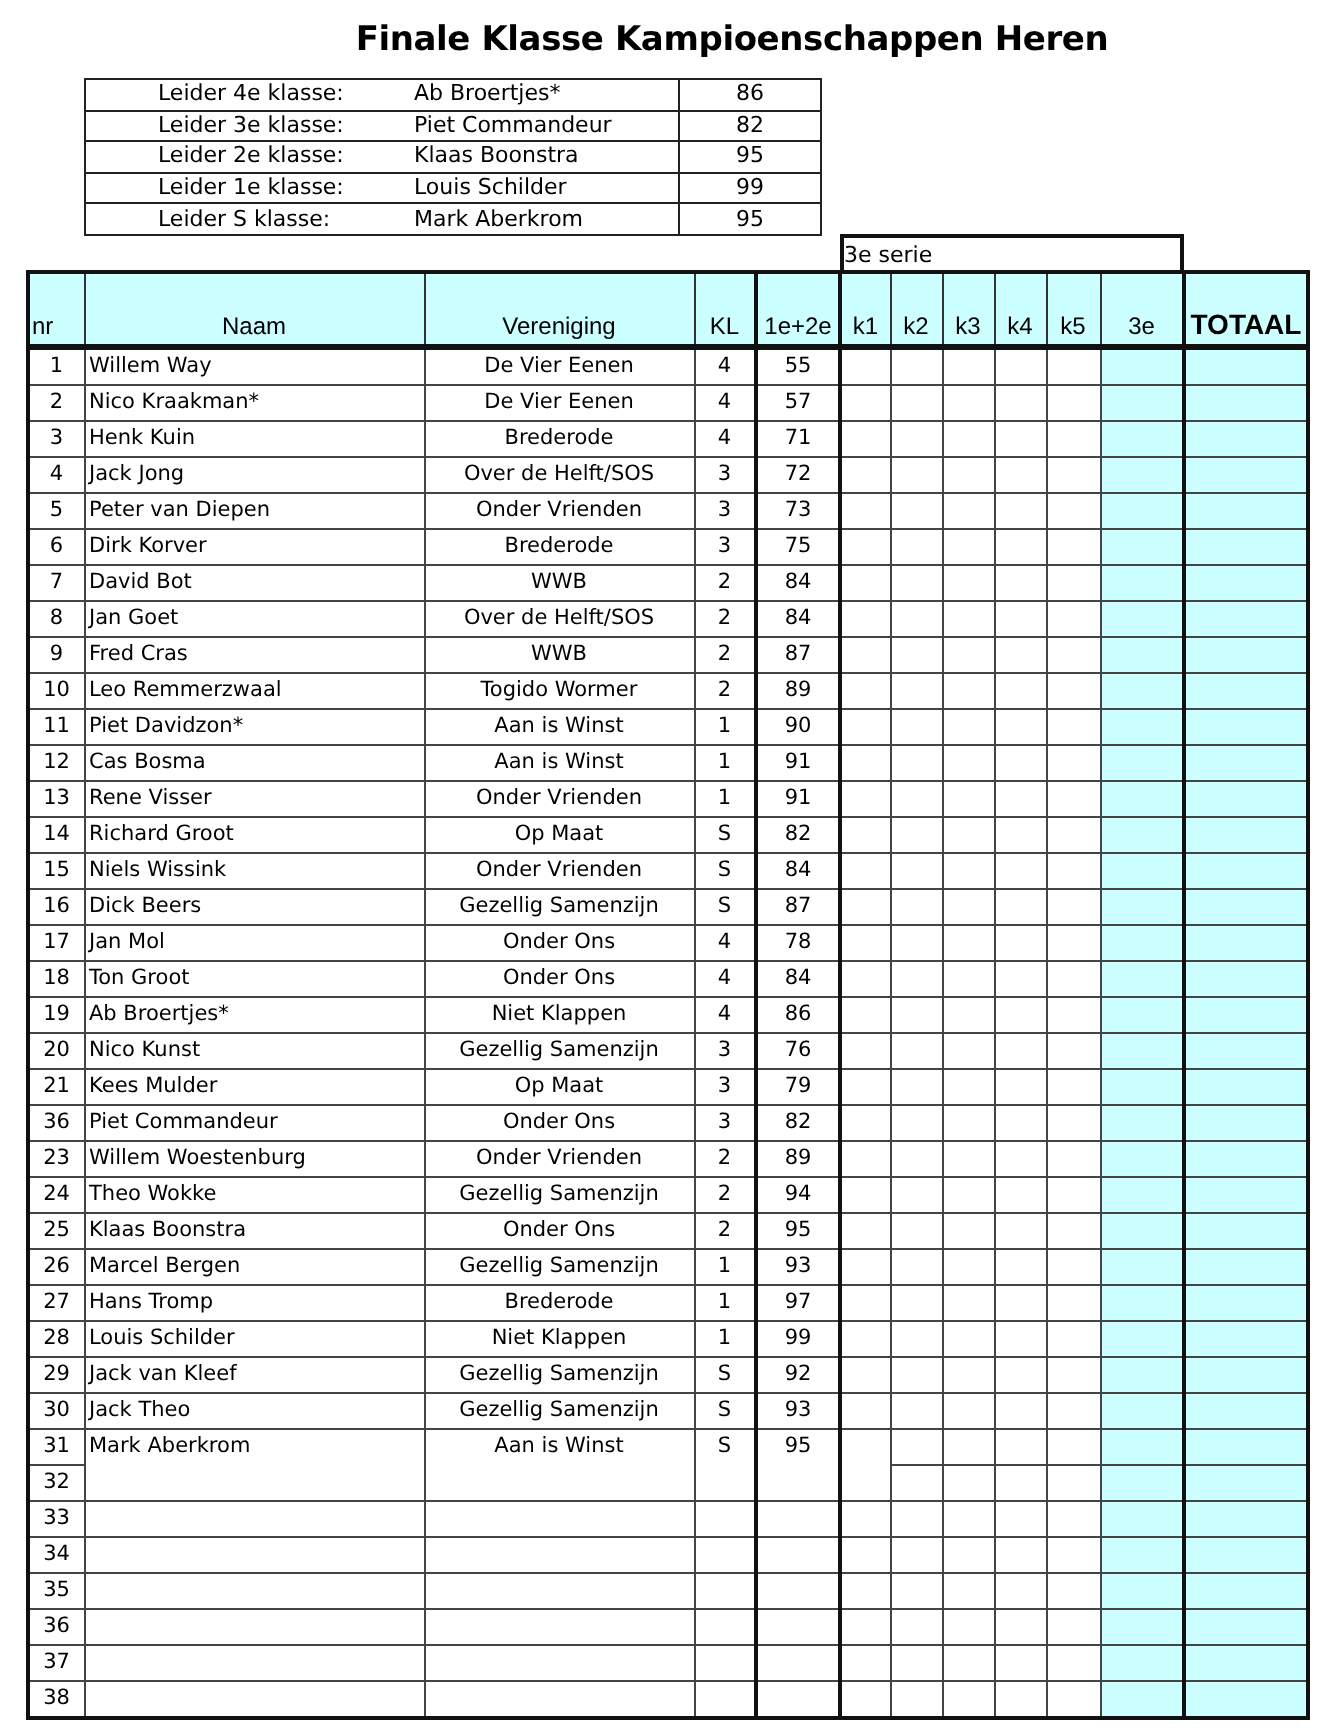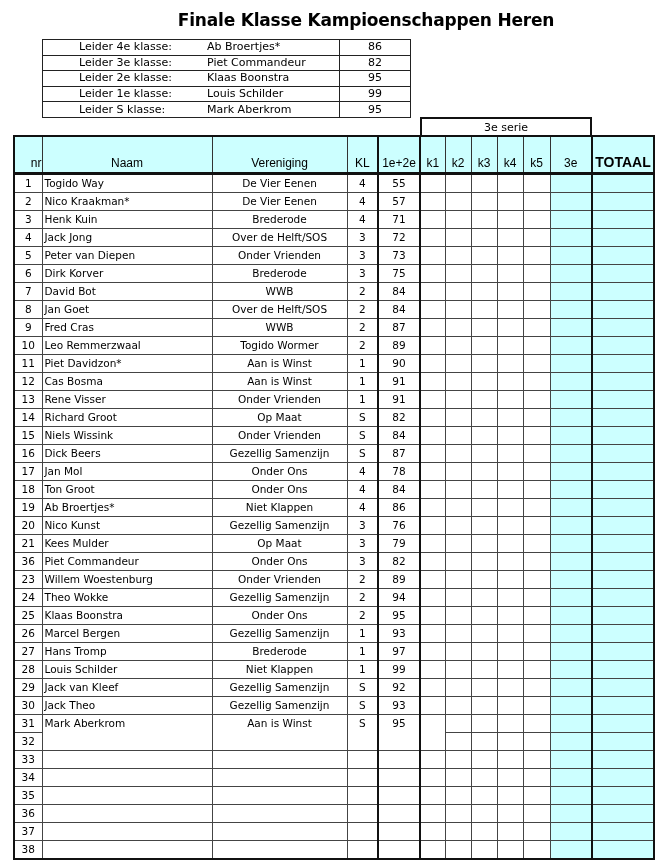--- a/index.html
+++ b/index.html
@@ -8,27 +8,27 @@
   .title { position:absolute; left:12px; top:10px; width:668px; text-align:center;
            font-family:"DejaVu Sans", sans-serif; font-weight:bold; font-size:17px; letter-spacing:-0.2px; padding-left:40px; box-sizing:border-box; }
   table.leaders { position:absolute; left:42px; top:39px; border-collapse:collapse;
                   font-family:"DejaVu Sans", sans-serif; font-size:11px; }
   table.leaders td { border:1px solid #222; height:14.6px; padding:0; line-height:14px; }
   table.leaders td.lbl { width:128px; border-right:none; padding-left:36px;margin-left:36px; }
   table.leaders td.nm { width:132px; border-left:none; padding-left:0; }
   table.leaders td.sc { width:70px; text-align:center; }
   .serie { position:absolute; left:420px; top:117px; width:172px; height:19px;
            border:2px solid #111; border-bottom:none; box-sizing:border-box;
-           text-align:center; font-family:"DejaVu Sans", sans-serif; font-size:11px; line-height:17px; }
+           text-align:left; font-family:"DejaVu Sans", sans-serif; font-size:11px; line-height:17px; }
   table.main { position:absolute; left:13px; top:135px; border-collapse:collapse; table-layout:fixed;
                border:2px solid #111; }
   table.main th { background:#ccffff; font-weight:normal; font-size:12px; vertical-align:bottom;
                   height:33px; padding:0 0 2px 0; border:1px solid #333; border-bottom:3px solid #111; }
   table.main th.tot { font-weight:bold; font-size:14px; border-left:2px solid #111; }
-  table.main th.nr { text-align:right; padding-left:1px; }
+  table.main th.nr { text-align:left; padding-left:1px; }
   table.main td { height:17px; padding:0; border:1px solid #444; font-family:"DejaVu Sans", sans-serif;
                   font-size:10.5px; line-height:17px; white-space:nowrap; overflow:hidden; }
   td.c-nr { text-align:center; }
   td.c-naam { padding-left:2px !important; }
   td.c-ver, td.c-kl, td.c-sc { text-align:center; }
   .thick-l { border-left:2px solid #111 !important; }
   .thick-r { border-right:2px solid #111 !important; }
   td.cyan { background:#ccffff; }
   td.tot { background:#ccffff; border-left:2px solid #111 !important; }
 </style>
@@ -96,21 +96,21 @@
       <th>k3</th>
       <th>k4</th>
       <th>k5</th>
       <th>3e</th>
       <th class="tot">TOTAAL</th>
     </tr>
   </thead>
   <tbody id="rows">
       <tr>
     <td class="c-nr">1</td>
-    <td class="c-naam">Togido Way</td>
+    <td class="c-naam">Willem Way</td>
     <td class="c-ver">De Vier Eenen</td>
     <td class="c-kl">4</td>
     <td class="c-sc thick-l thick-r">55</td>
     <td></td>
     <td></td>
     <td></td>
     <td></td>
     <td></td>
     <td class="cyan"></td>
     <td class="tot"></td>

